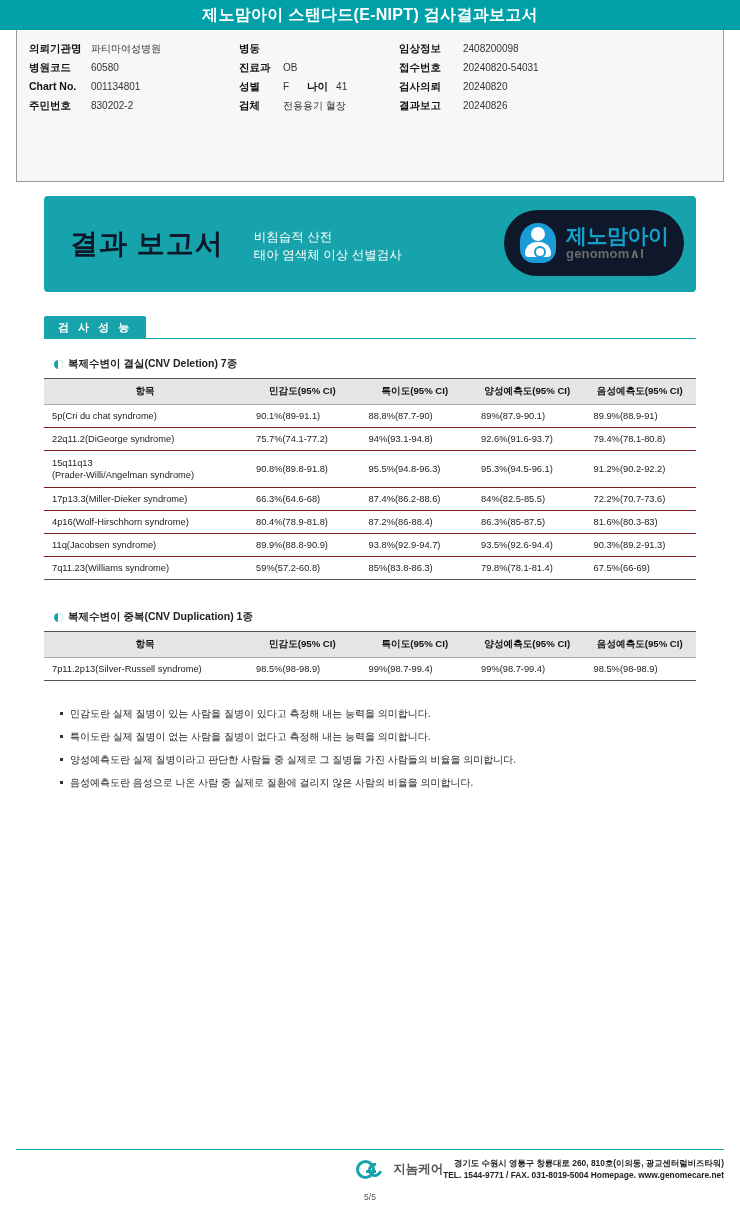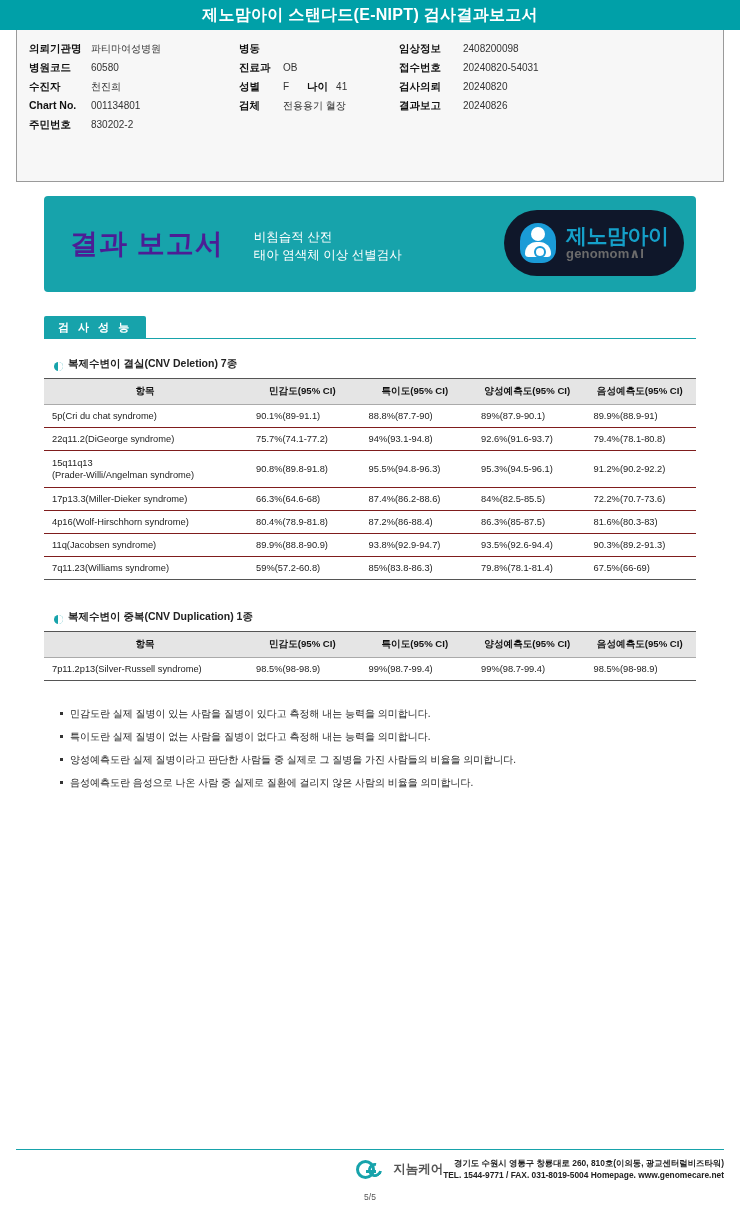--- a/index.html
+++ b/index.html
@@ -83,21 +83,21 @@
     margin: 14px 44px 0 44px;
     background: #17a3ab;
     height: 96px;
     border-radius: 4px;
     position: relative;
     display: flex;
     align-items: center;
     overflow: hidden;
   }
   .banner-title {
-    color: #4c1d95;
+    color: #0f172a;
     font-size: 28px;
     font-weight: bold;
     letter-spacing: 1px;
     margin-left: 26px;
     white-space: nowrap;
   }
   .banner-sub {
     color: #ffffff;
     font-size: 12.5px;
     line-height: 18px;
@@ -189,21 +189,21 @@
     letter-spacing: 3px;
     border-radius: 2px 2px 0 0;
   }
   
   .subsection-title {
     font-size: 10.5px;
     font-weight: bold;
     color: #222222;
     margin: 18px 0 7px 10px;
     display: flex;
-    align-items: flex-end;
+    align-items: center;
   }
   .bullet-circle {
     display: inline-block;
     width: 9px; height: 9px;
     border-radius: 50%;
     background: #17a3ab;
     margin-right: 5px;
     position: relative;
   }
   .bullet-circle::after {
@@ -349,24 +349,20 @@
   <div class="info-box">
 
     <div class="info-col c1">
       <div class="info-row">
         <span class="info-label">의뢰기관명</span>
         <span class="info-value">파티마여성병원</span>
       </div>
       <div class="info-row">
         <span class="info-label">병원코드</span>
         <span class="info-value">60580</span>
-      </div>
-      <div class="info-row">
-        <span class="info-label">수진자</span>
-        <span class="info-value">천진희</span>
       </div>
       <div class="info-row">
         <span class="info-label">Chart No.</span>
         <span class="info-value">001134801</span>
       </div>
       <div class="info-row">
         <span class="info-label">주민번호</span>
         <span class="info-value">830202-2</span>
       </div>
     </div>

